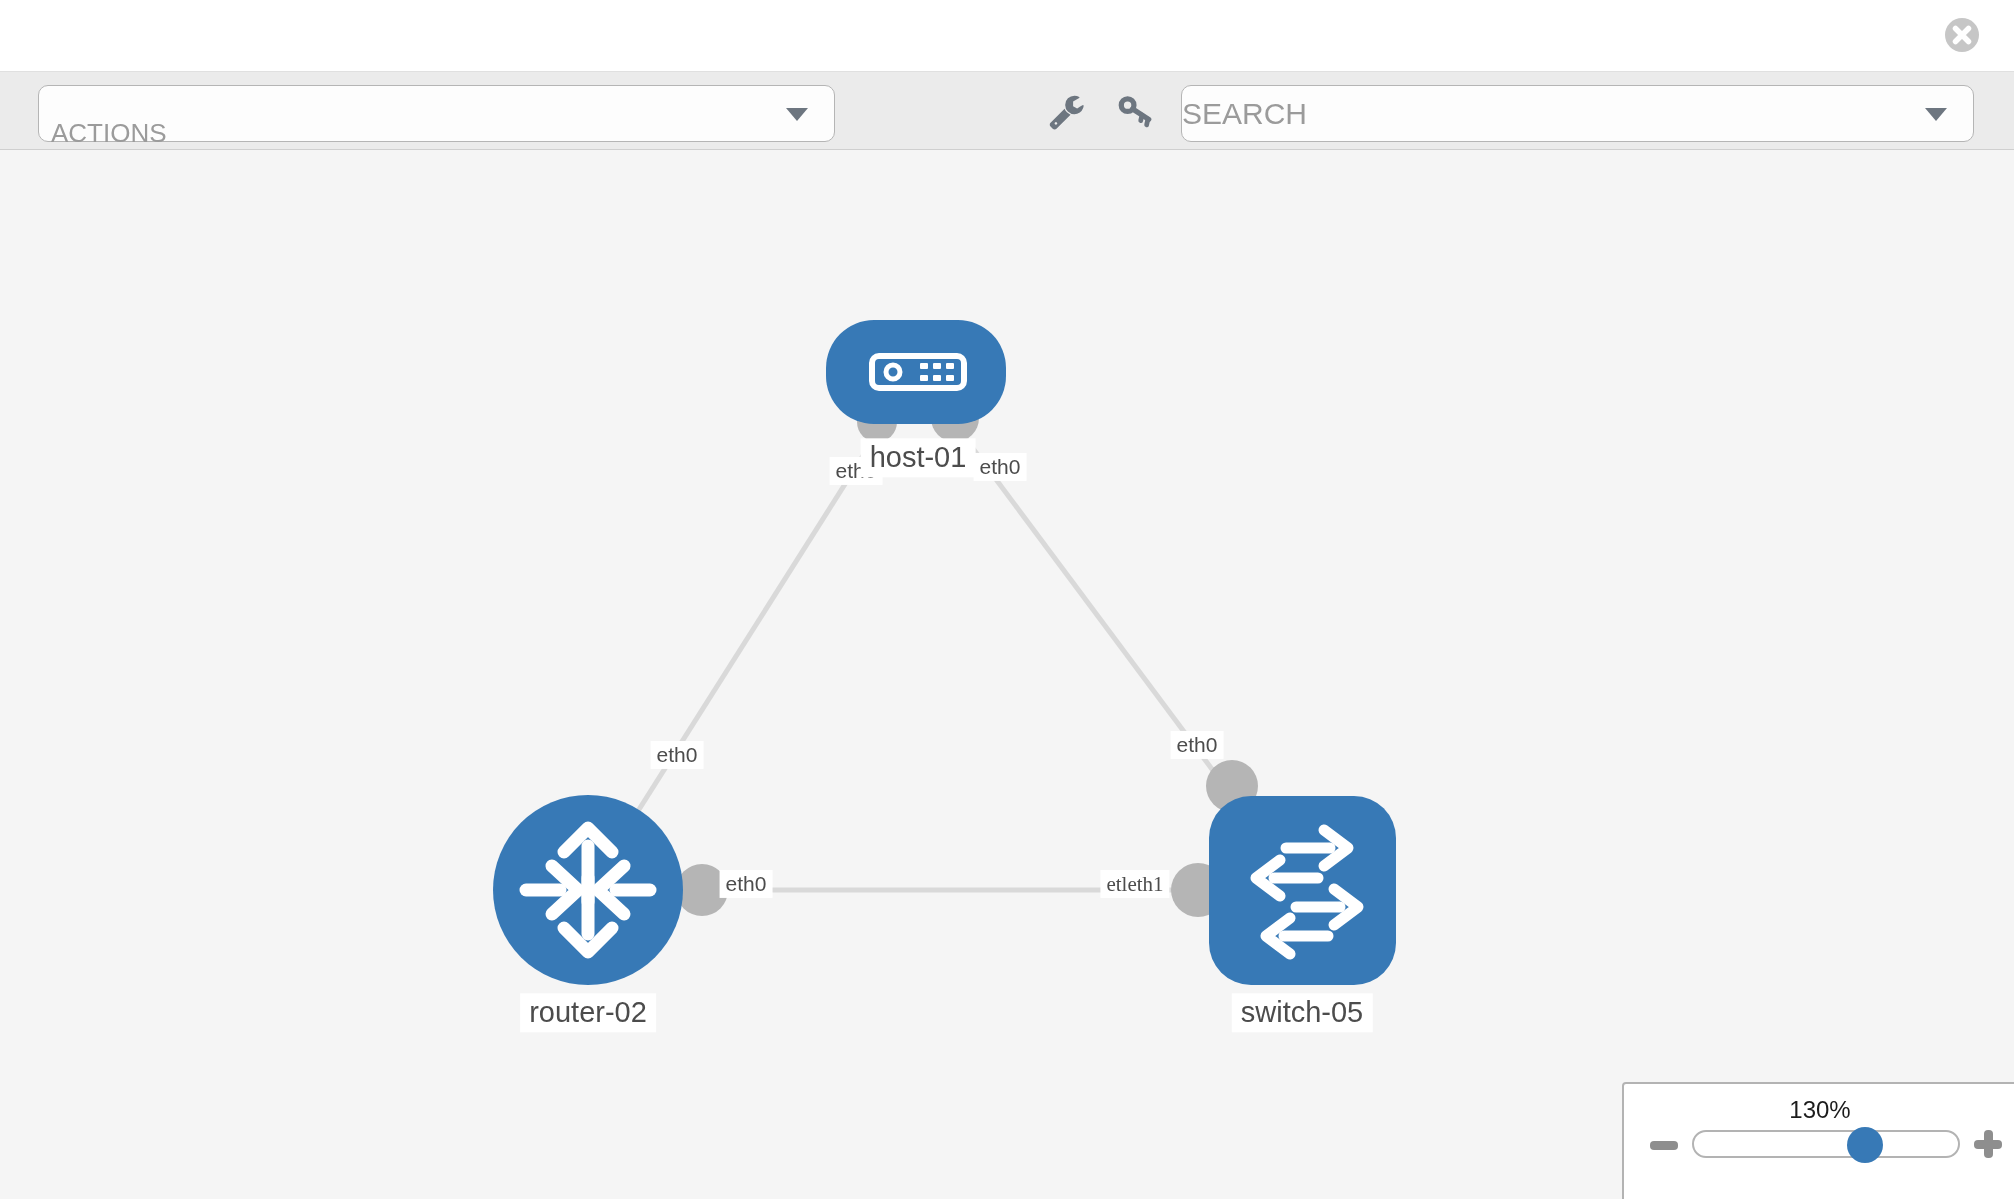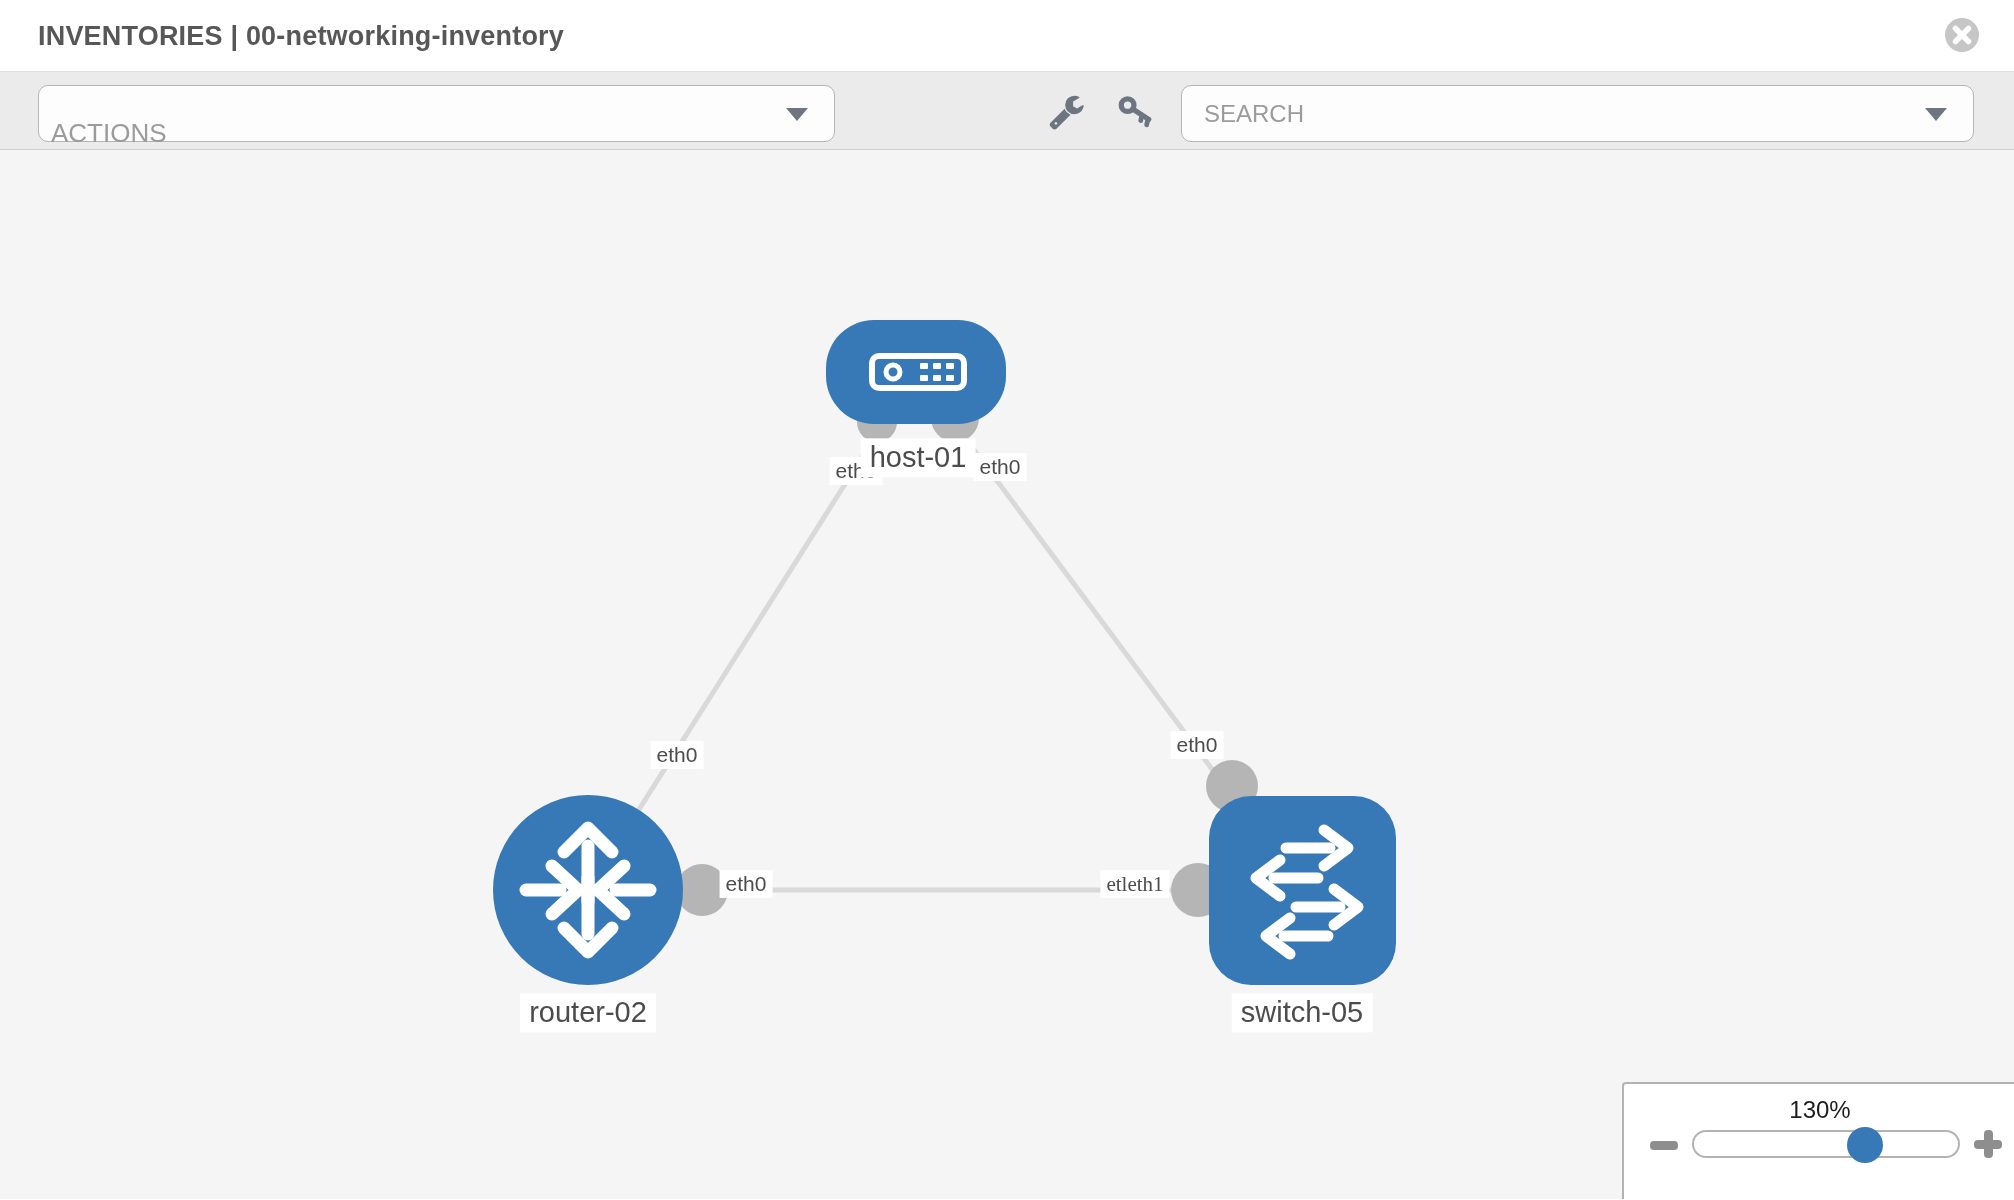--- a/index.html
+++ b/index.html
@@ -14,21 +14,21 @@
     background:transparent; border:none; padding:0; cursor:pointer; }
 
   
   .toolbar { position:relative; height:78px; background:#ebebeb; border-bottom:1px solid #cfcfcf; }
   .dropdown { position:absolute; top:13px; height:57px; background:#fdfdfd;
     border:1px solid #b5b5b5; border-radius:10px; display:flex; align-items:center; }
   .dd-actions { left:38px; width:797px; }
   .dd-search  { left:1181px; width:793px; }
   .dd-label { padding-left:12px; font-size:26px; color:#9b9b9b;margin-top:39px; }
   .search-input { flex:1; height:100%; border:none; outline:none; background:transparent;
-    padding-left:22px; font-size:24px; color:#555; font-family:"Liberation Sans",sans-serif; }
+    font-size:30px; color:#555; font-family:"Liberation Sans",sans-serif; }
   .search-input::placeholder { color:#9b9b9b; opacity:1; }
   .caret { position:absolute; right:26px; top:50%; margin-top:-6px; width:0; height:0;
     border-left:11px solid transparent; border-right:11px solid transparent;
     border-top:13px solid #6d7680; }
   .tool-btn { position:absolute; top:21px; width:40px; height:40px; border:none;
     background:transparent; padding:0; cursor:pointer; }
   .tool-wrench { left:1046px; }
   .tool-key { left:1115px; }
 
   
@@ -54,21 +54,20 @@
   .zoom-plus { position:absolute; left:350px; top:46px; width:28px; height:28px; cursor:pointer; }
   .zoom-plus::before { content:""; position:absolute; left:0; top:10px; width:28px; height:9px;
     background:#8e8e8e; border-radius:4px; }
   .zoom-plus::after { content:""; position:absolute; left:10px; top:0; width:9px; height:28px;
     background:#8e8e8e; border-radius:4px; }
 </style>
 </head>
 <body>
 
 <div class="top-bar">
-  <div class="page-title">INVENTORIES | 00-networking-inventory</div>
   <button class="close-btn">
     <svg width="38" height="38" viewBox="0 0 38 38">
       <circle cx="19" cy="19" r="17" fill="#c6c6c6"></circle>
       <path d="M12.5 12.5 L25.5 25.5 M25.5 12.5 L12.5 25.5" stroke="#ffffff" stroke-width="5.5" stroke-linecap="round"></path>
     </svg>
   </button>
 </div>
 
 <div class="toolbar">
   <div class="dropdown dd-actions">

